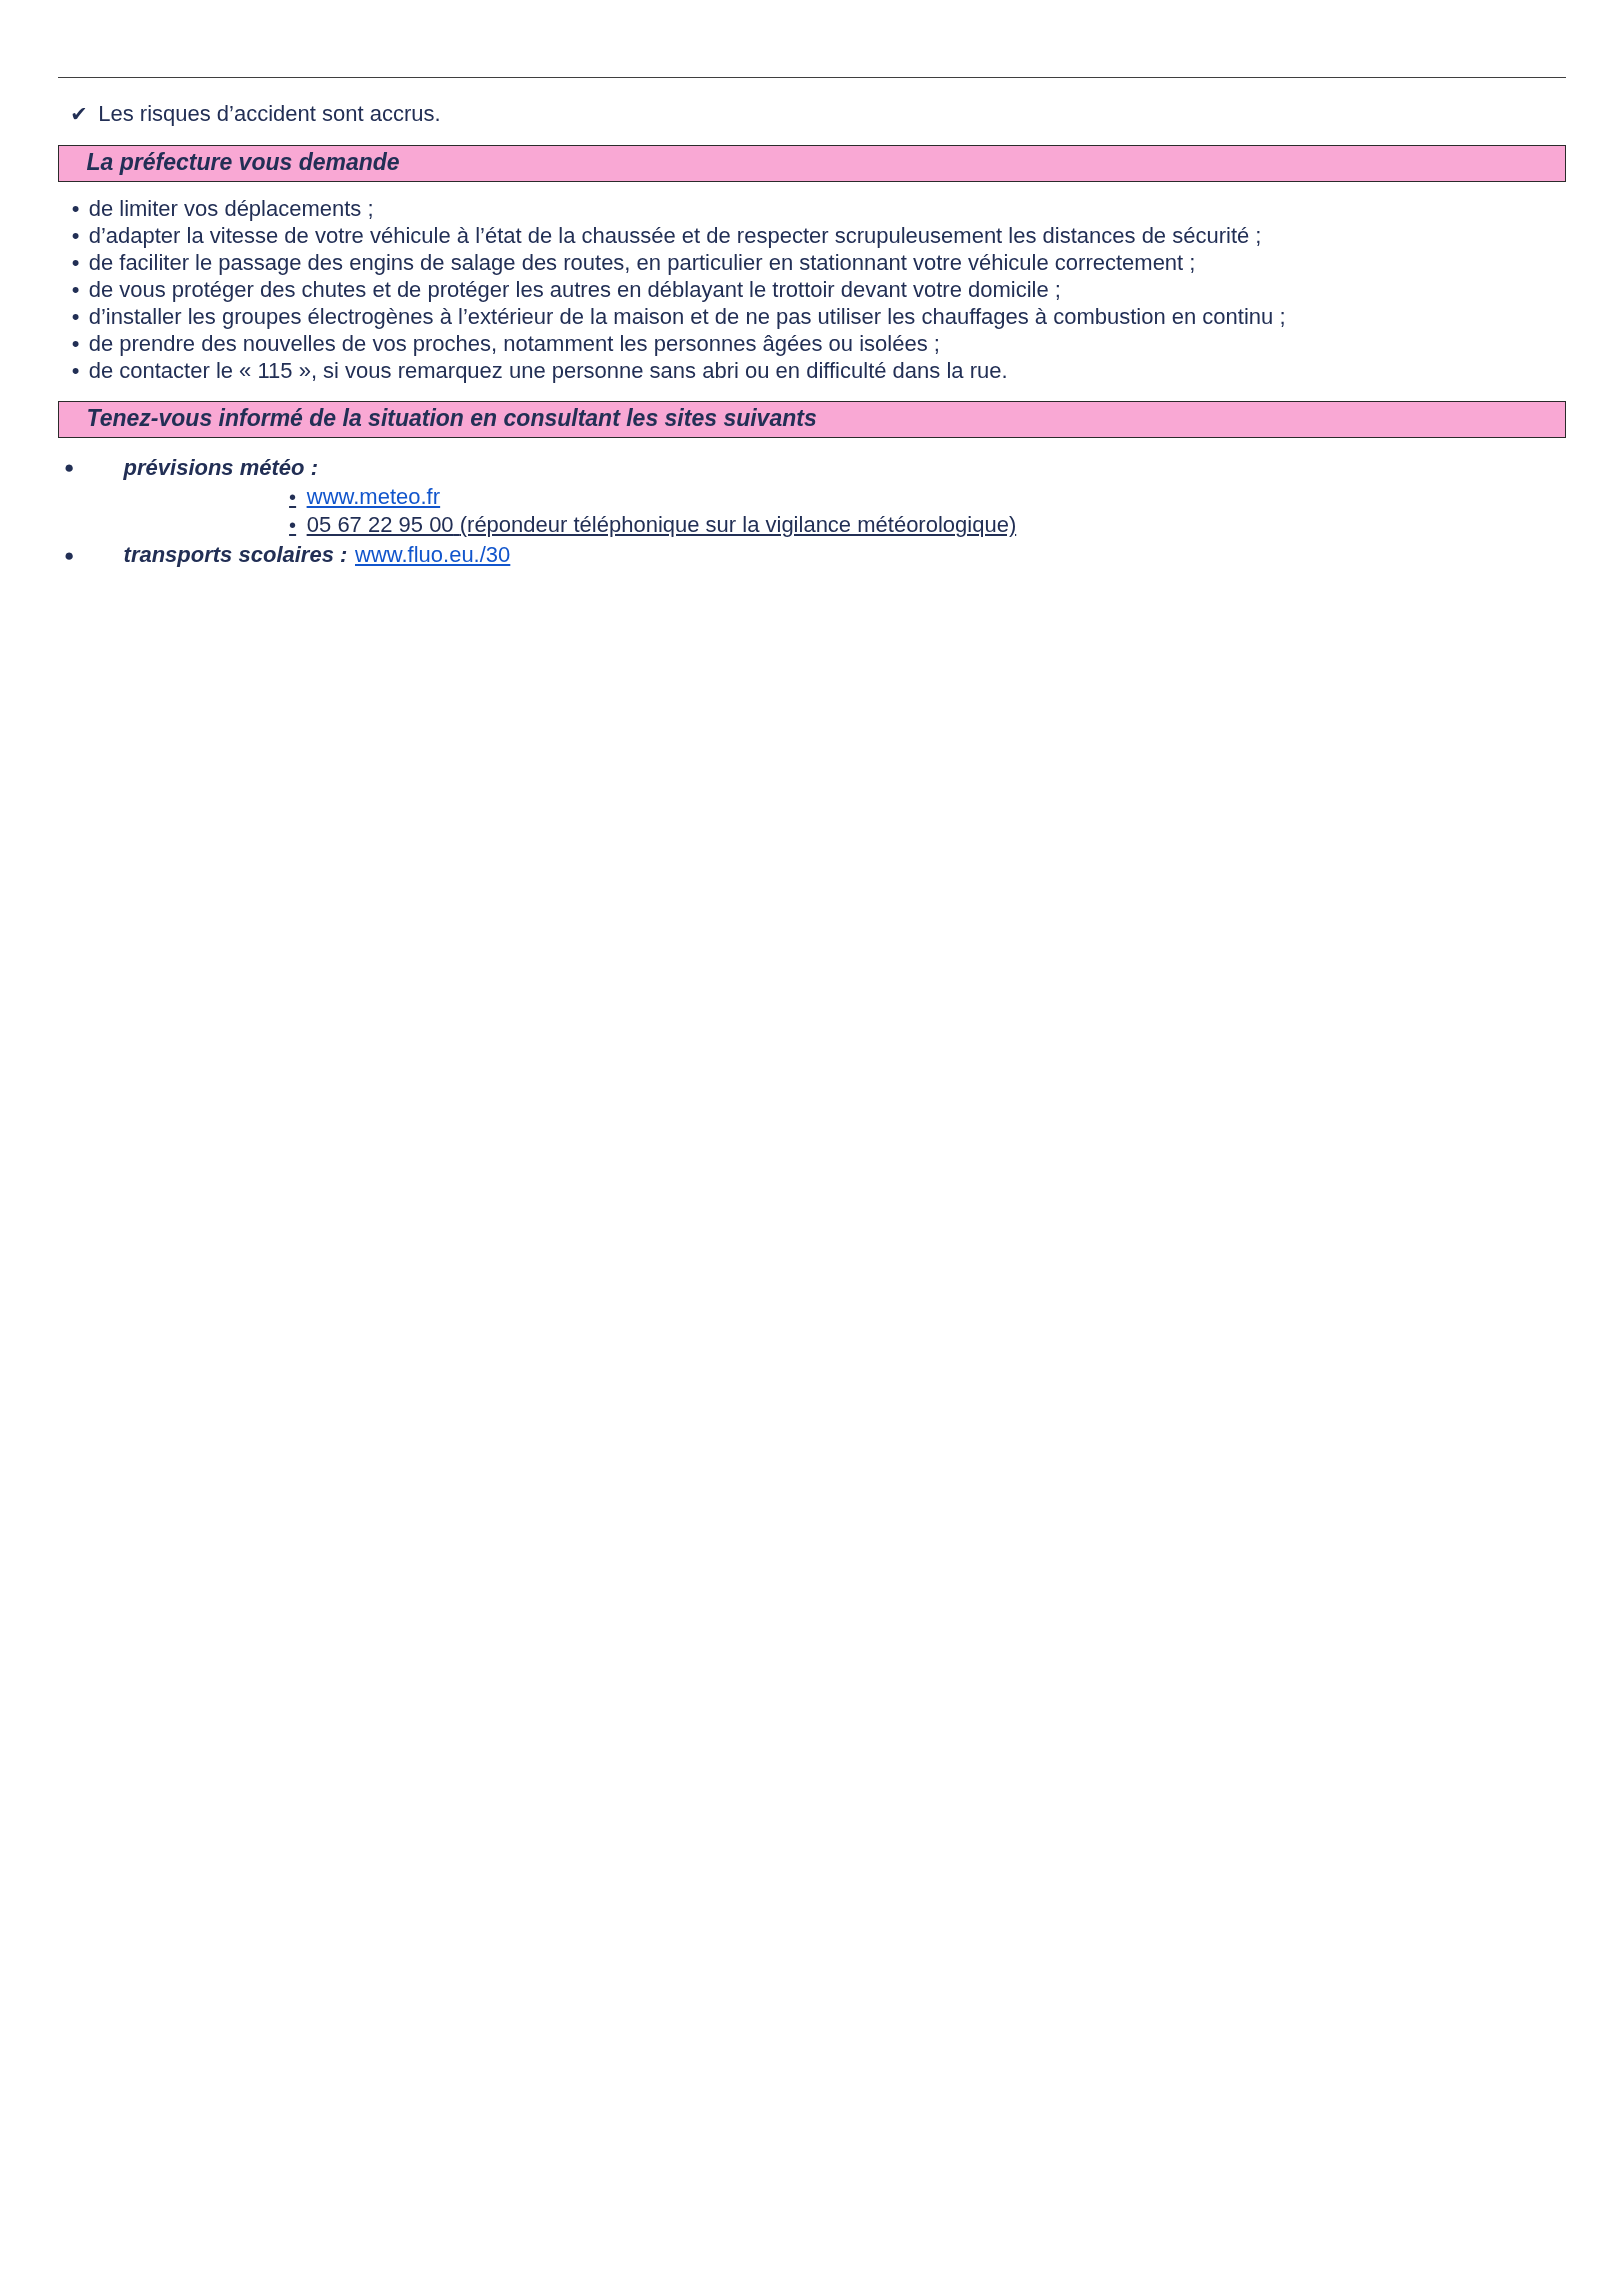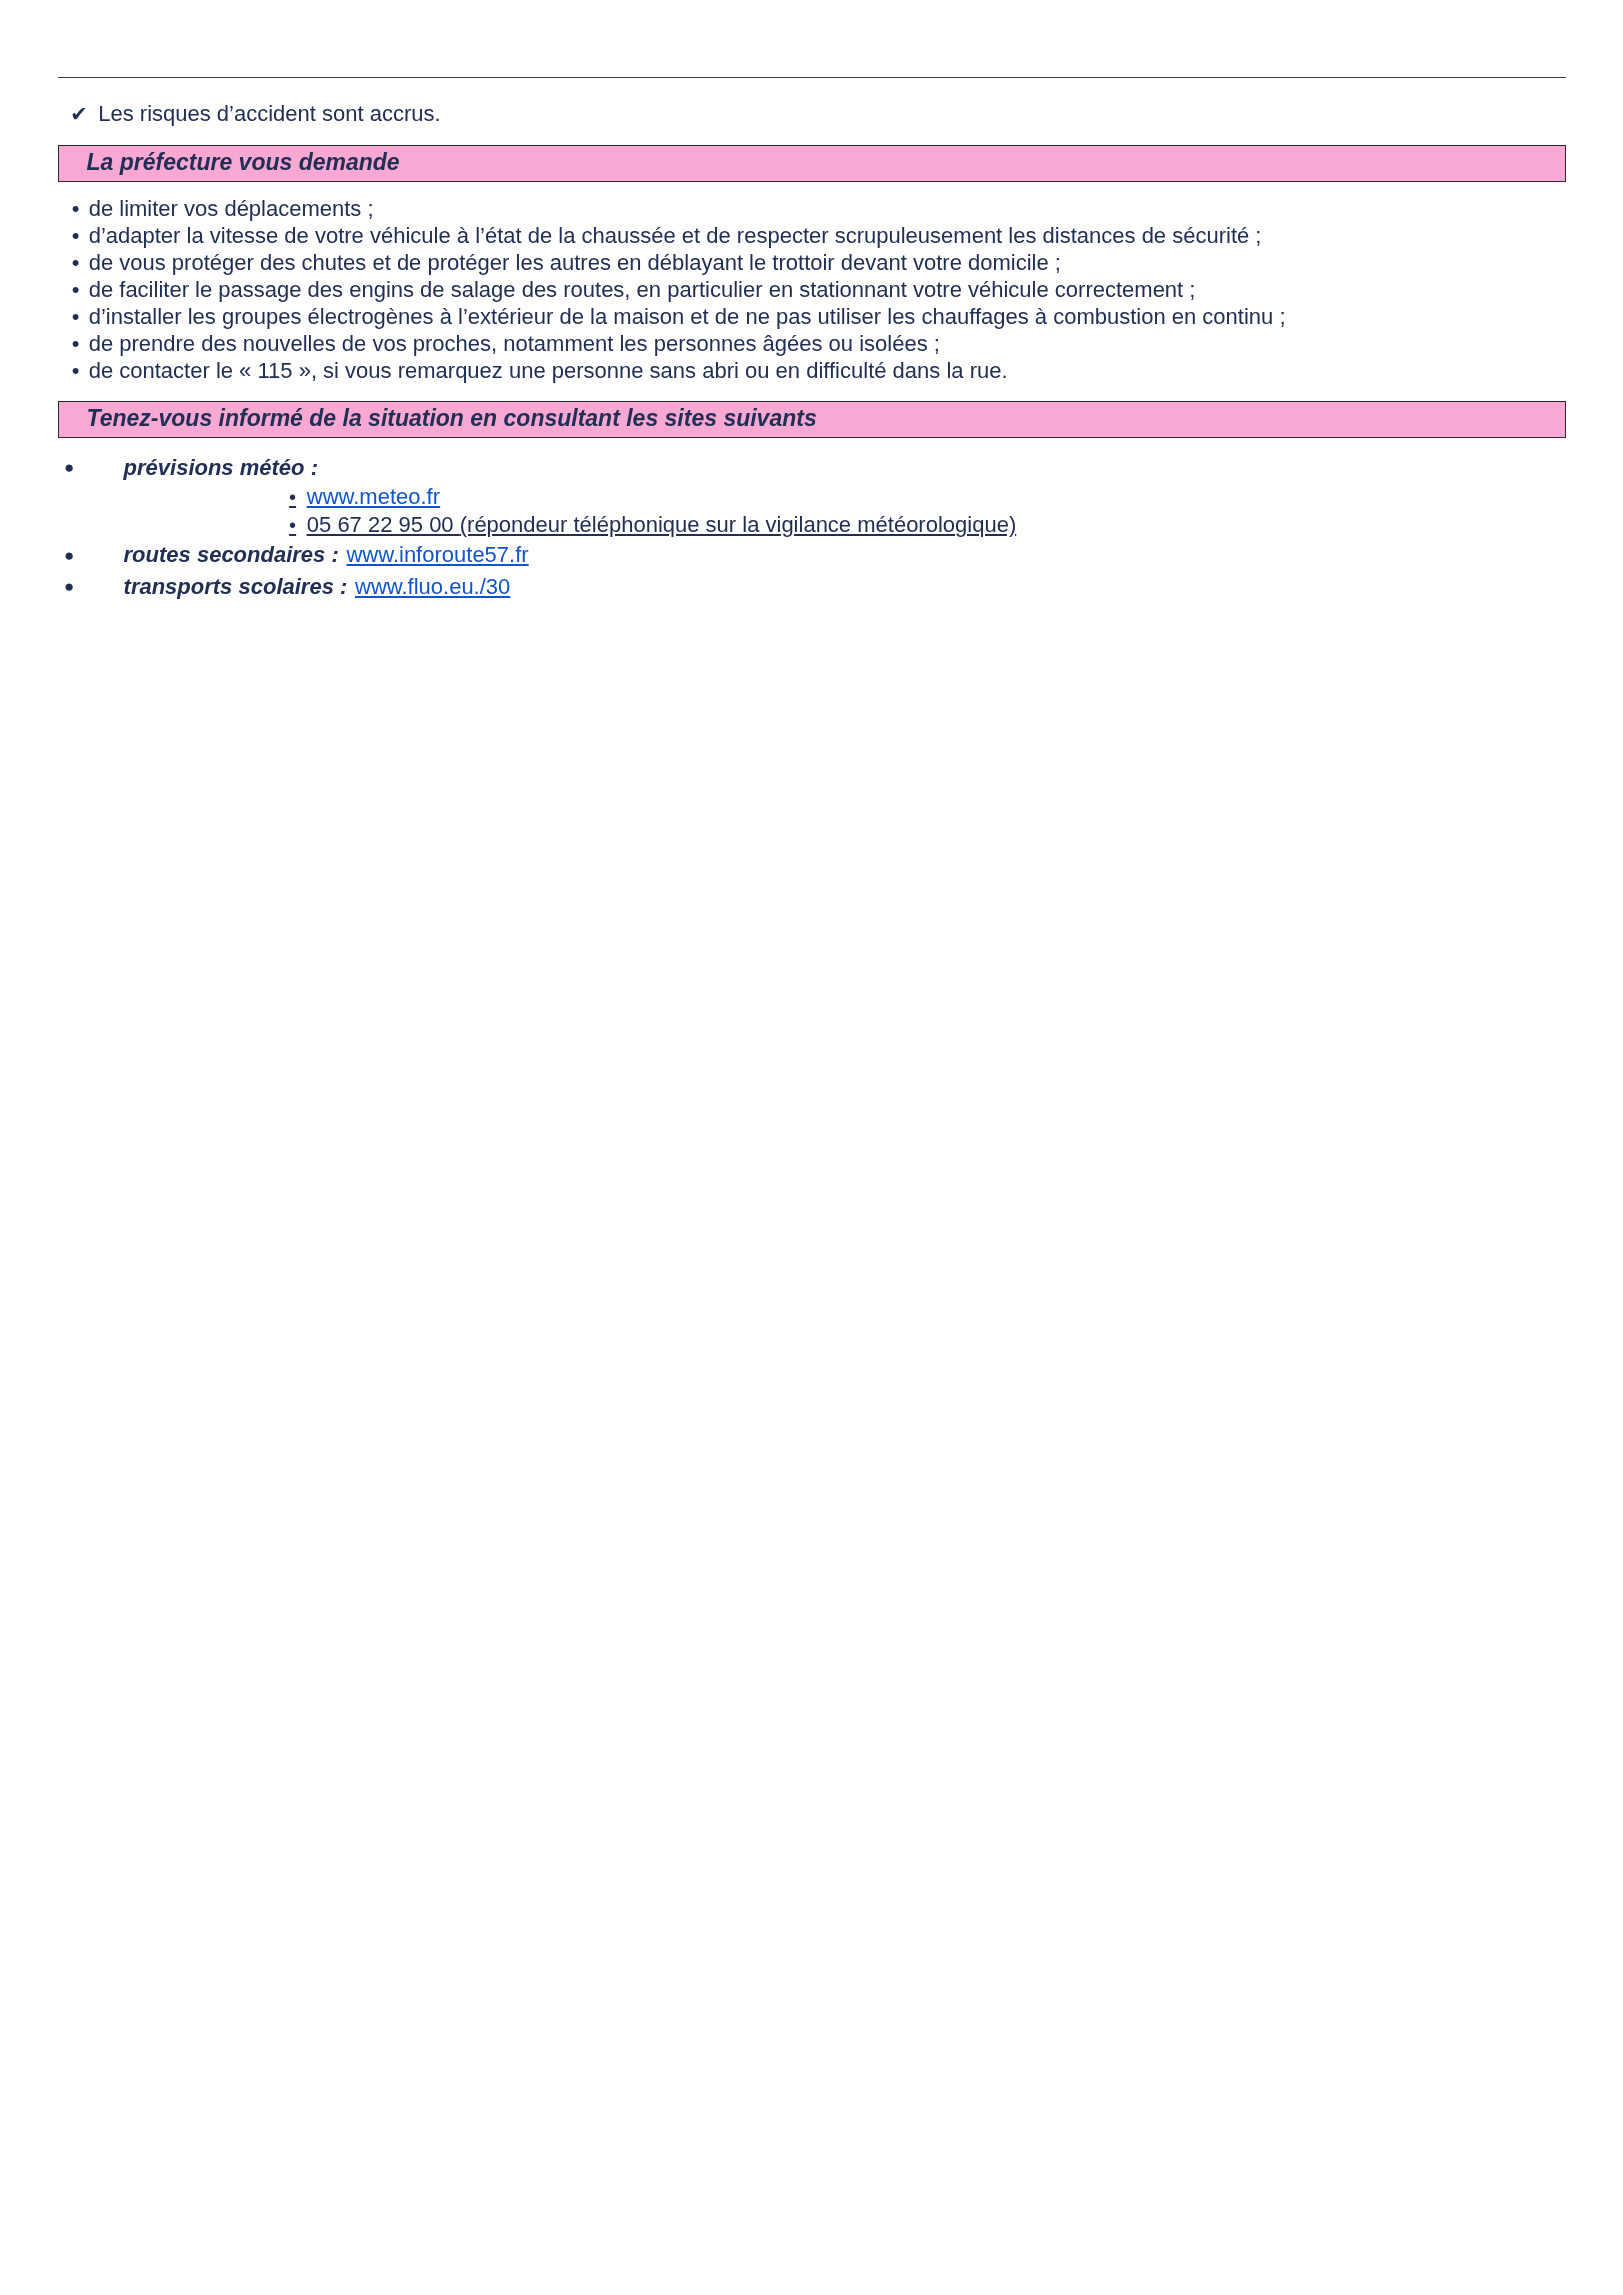--- a/index.html
+++ b/index.html
@@ -119,22 +119,22 @@
       <span class="check">✔</span><span>Les risques d’accident sont accrus.</span>
     </p>
 
     <div class="box">
       <span class="box-title">La préfecture vous demande</span>
     </div>
 
     <div class="bullets">
       <p class="b"><span class="dot">•</span><span>de limiter vos déplacements ;</span></p>
       <p class="b"><span class="dot">•</span><span>d’adapter la vitesse de votre véhicule à l’état de la chaussée et de respecter scrupuleusement les distances de sécurité ;</span></p>
+      <p class="b"><span class="dot">•</span><span>de faciliter le passage des engins de salage des routes, en particulier en stationnant votre véhicule correctement ;</span></p>
       <p class="b"><span class="dot">•</span><span>de vous protéger des chutes et de protéger les autres en déblayant le trottoir devant votre domicile ;</span></p>
-      <p class="b"><span class="dot">•</span><span>de faciliter le passage des engins de salage des routes, en particulier en stationnant votre véhicule correctement ;</span></p>
       <p class="b"><span class="dot">•</span><span>d’installer les groupes électrogènes à l’extérieur de la maison et de ne pas utiliser les chauffages à combustion en continu ;</span></p>
       <p class="b"><span class="dot">•</span><span>de prendre des nouvelles de vos proches, notamment les personnes âgées ou isolées ;</span></p>
       <p class="b"><span class="dot">•</span><span>de contacter le « 115 », si vous remarquez une personne sans abri ou en difficulté dans la rue.</span></p>
     </div>
 
     <div class="box">
       <span class="box-title">Tenez-vous informé de la situation en consultant les sites suivants</span>
     </div>
 
     <div class="sites">
@@ -144,23 +144,20 @@
       </p>
 
       <p class="sub">
         <span class="dot">•</span><a class="link" href="#">www.meteo.fr</a>
       </p>
 
       <p class="sub">
         <span class="dot">•</span><a class="phone" href="#">05 67 22 95 00</a>&nbsp;<span>(répondeur téléphonique sur la vigilance météorologique)</span>
       </p>
 
-      <p class="site">
-        <span class="disc">●</span><span class="lbl">routes secondaires :</span><a class="link" href="#">www.inforoute57.fr</a>
-      </p>
 
       <p class="site">
         <span class="disc">●</span><span class="lbl">transports scolaires :</span><a class="link" href="#">www.fluo.eu./30</a>
       </p>
 
     </div>
 
   </div>
 </div>
 

